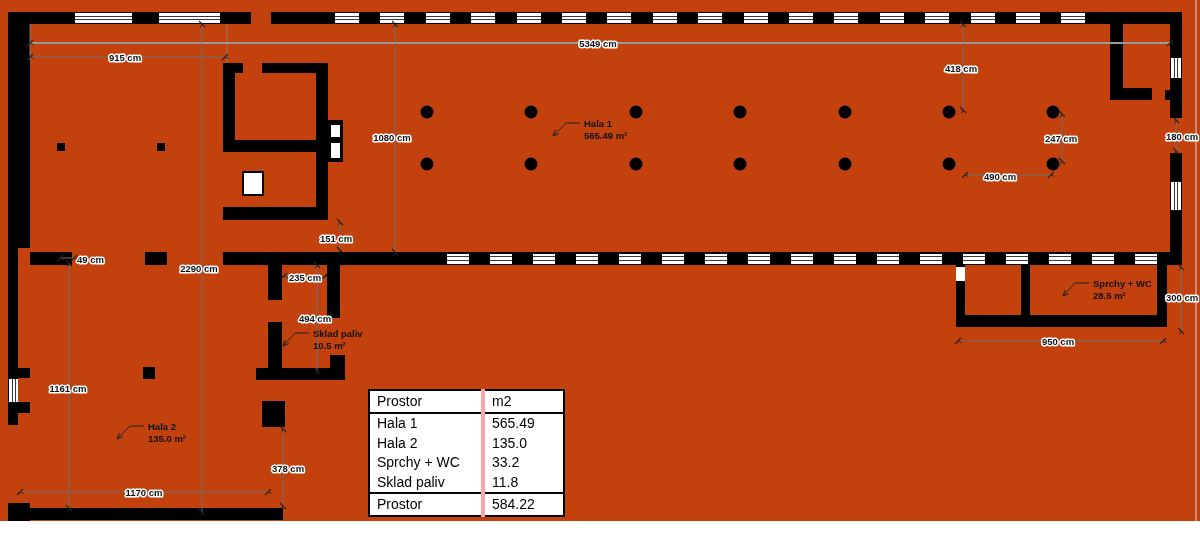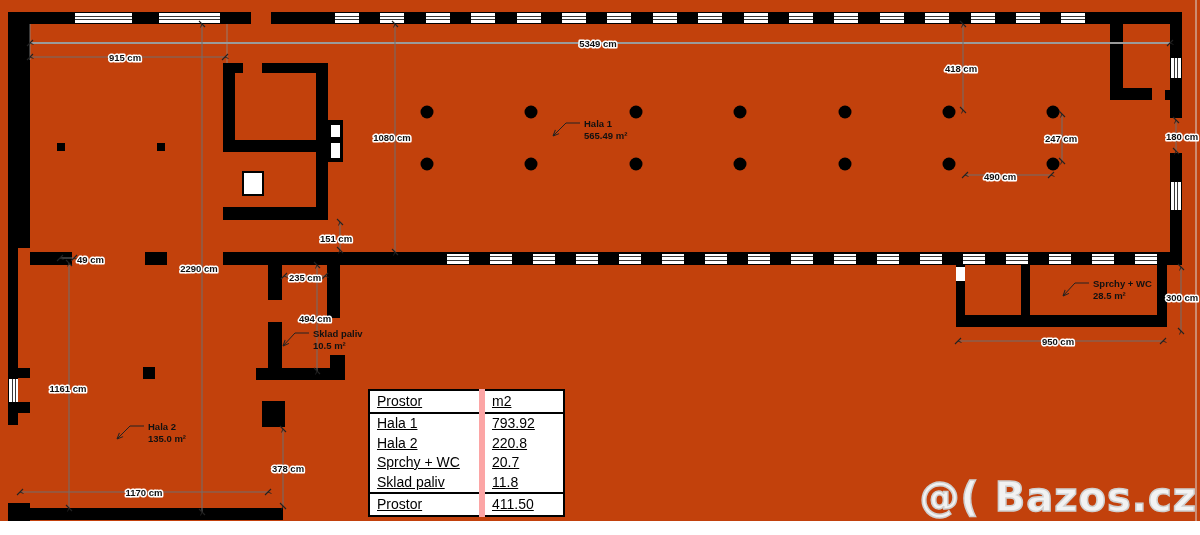--- a/index.html
+++ b/index.html
@@ -11,28 +11,28 @@
   .dline{stroke:#6f6f6f;stroke-width:1;fill:none;}
   .dmain{stroke:#9a9a9a;stroke-width:1.8;fill:none;}
   .ext{stroke:#8a8a8a;stroke-width:0.8;fill:none;}
   .leader{stroke:#222;stroke-width:1;fill:none;}
   .dimtext{font:600 9.5px "Liberation Sans",sans-serif;fill:#111;
            paint-order:stroke;stroke:#fff;stroke-width:3px;stroke-linejoin:round;}
   .roomtext{font:600 9.5px "Liberation Sans",sans-serif;fill:#111;}
   .wline{stroke:#222;stroke-width:0.9;}
   .area-table{position:absolute;left:368px;top:389px;width:197px;border-collapse:collapse;
               background:#fff;font:14px "Liberation Sans",sans-serif;color:#000;
-              border:2px solid #000;table-layout:fixed;text-decoration:underline;}
+              border:2px solid #000;table-layout:fixed;}
   .area-table th,.area-table td{padding:0 7px;text-align:left;line-height:19.5px;
               white-space:nowrap;overflow:hidden;font-weight:normal;}
   .area-table thead tr{border-bottom:2px solid #000;}
   .area-table thead th{line-height:21px;}
   .area-table tfoot tr{border-top:2px solid #000;}
   .area-table tfoot td{line-height:21px;}
-  .area-table .c2{border-left:6px solid #fca5a5;width:64px;}
+  .area-table .c2{border-left:4px solid #fca5a5;width:64px;}
   .watermark{position:absolute;right:3px;bottom:1px;
              font:bold 40px "DejaVu Sans",sans-serif;letter-spacing:1px;
              color:#f2f2f2;-webkit-text-stroke:1.5px #cfcfcf;user-select:none;}
 </style>
 </head>
 <body>
 
 <div class="stage">
 <svg width="1200" height="535" viewBox="0 0 1200 535">
   <defs>
@@ -304,37 +304,36 @@
 <table class="area-table">
   <thead>
     <tr>
       <th>Prostor</th>
       <th class="c2">m2</th>
     </tr>
   </thead>
   <tbody>
     <tr>
       <td>Hala 1</td>
-      <td class="c2">793.92</td>
+      <td class="c2">565.49</td>
     </tr>
     <tr>
       <td>Hala 2</td>
-      <td class="c2">220.8</td>
+      <td class="c2">135.0</td>
     </tr>
     <tr>
       <td>Sprchy + WC</td>
-      <td class="c2">20.7</td>
+      <td class="c2">33.2</td>
     </tr>
     <tr>
       <td>Sklad paliv</td>
       <td class="c2">11.8</td>
     </tr>
   </tbody>
   <tfoot>
     <tr>
       <td>Prostor</td>
-      <td class="c2">411.50</td>
+      <td class="c2">584.22</td>
     </tr>
   </tfoot>
 </table>
 
-<div class="watermark">@( Bazos.cz</div>
 </div>
 
 </body></html>

